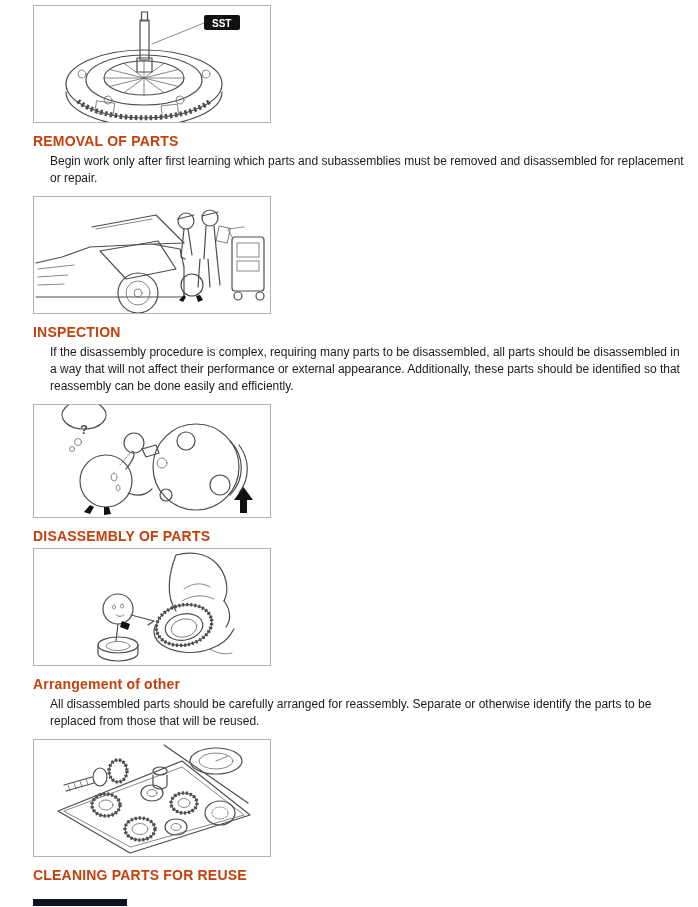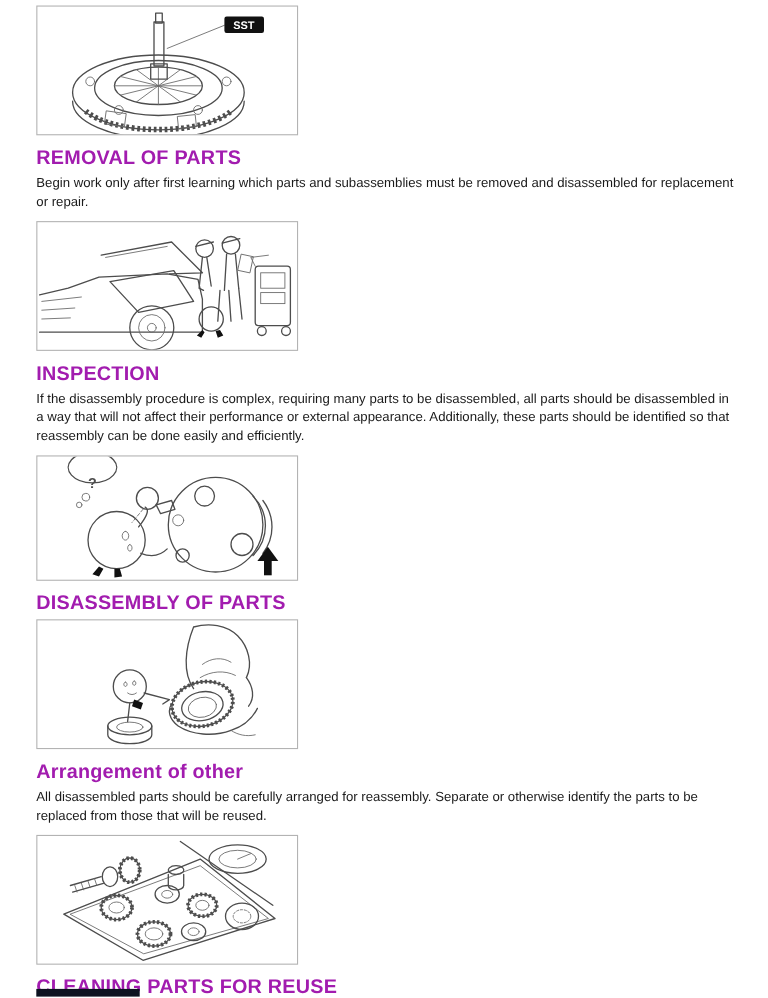--- a/index.html
+++ b/index.html
@@ -16,28 +16,28 @@
   .figure {
     width:238px; height:118px;
     border:1px solid #b3b3b3;
     background:#ffffff;
     box-sizing:border-box;
     overflow:hidden;
   }
   .figure svg { display:block; width:236px; height:116px; }
 
   .section-heading {
-    font-size:18px; font-weight:bold;
+    font-size:14px; font-weight:bold;
     letter-spacing:0.2px;
     margin:10px 0 4px 0;
-    color:#a21caf;
+    color:#c2410c;
   }
   .section-body {
     font-size:12px; line-height:17px;
-    margin:0 0 9px 0;
+    margin:0 0 9px 17px;
     width:635px;
     color:#1a1a1a;
   }
 
   
   .sec { margin:0; }
   .sec-1 .figure { margin-top:5px; }
   .sec-2 .figure { margin-top:2px; }
   .sec-3 .figure { margin-top:2px; height:114px; }
   .sec-4 .figure { margin-top:2px; }

